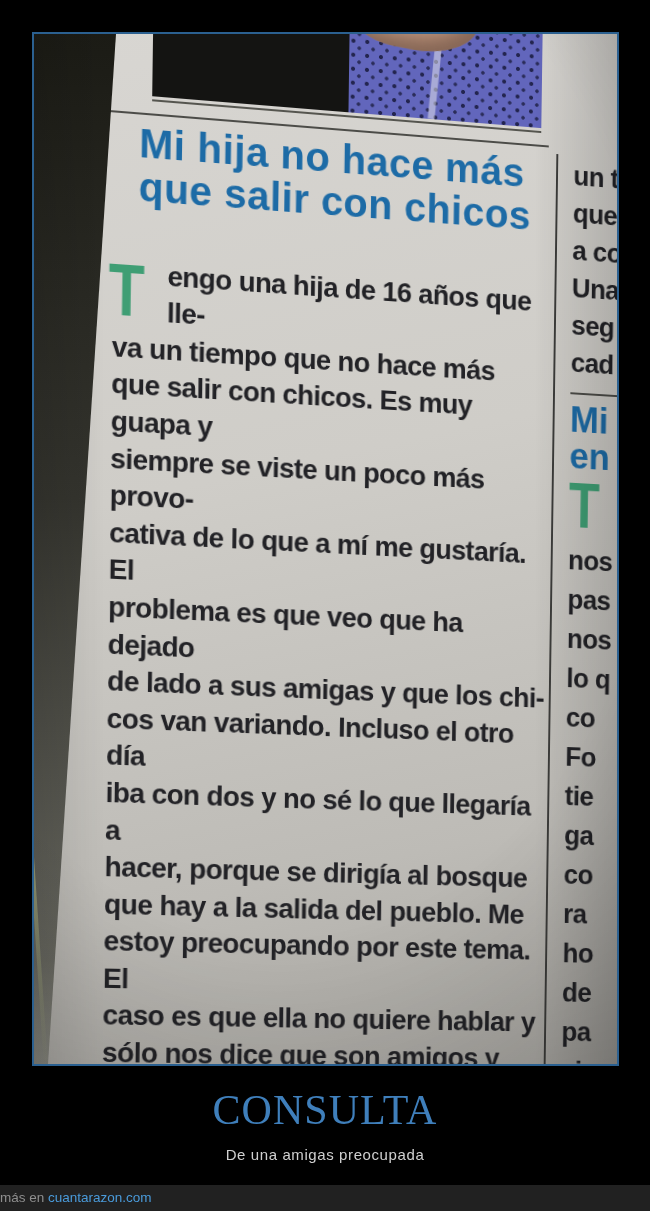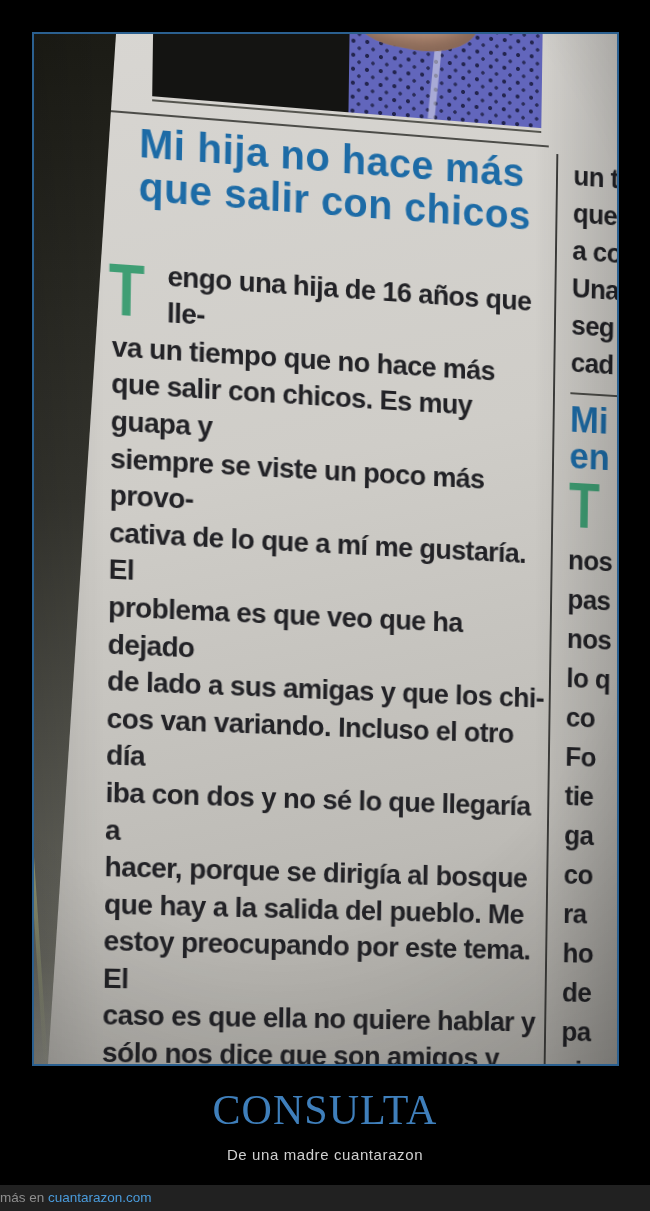--- a/index.html
+++ b/index.html
@@ -161,20 +161,20 @@
     </div>
 
     <div class="page-edge-wedge"></div>
     <div class="page-edge-line"></div>
     <div class="vignette"></div>
   </div>
 </div>
 
 <div class="caption">
   <div class="caption-title">CONSULTA</div>
-  <div class="caption-sub">De una madre cuantarazon</div>
+  <div class="caption-sub">De una amigas preocupada</div>
 </div>
 
 <div class="footer-bar">
   <span class="wm-prefix">más en</span>
   <span> </span>
   <span class="wm-site">cuantarazon.com</span>
 </div>
 
 </body></html>

